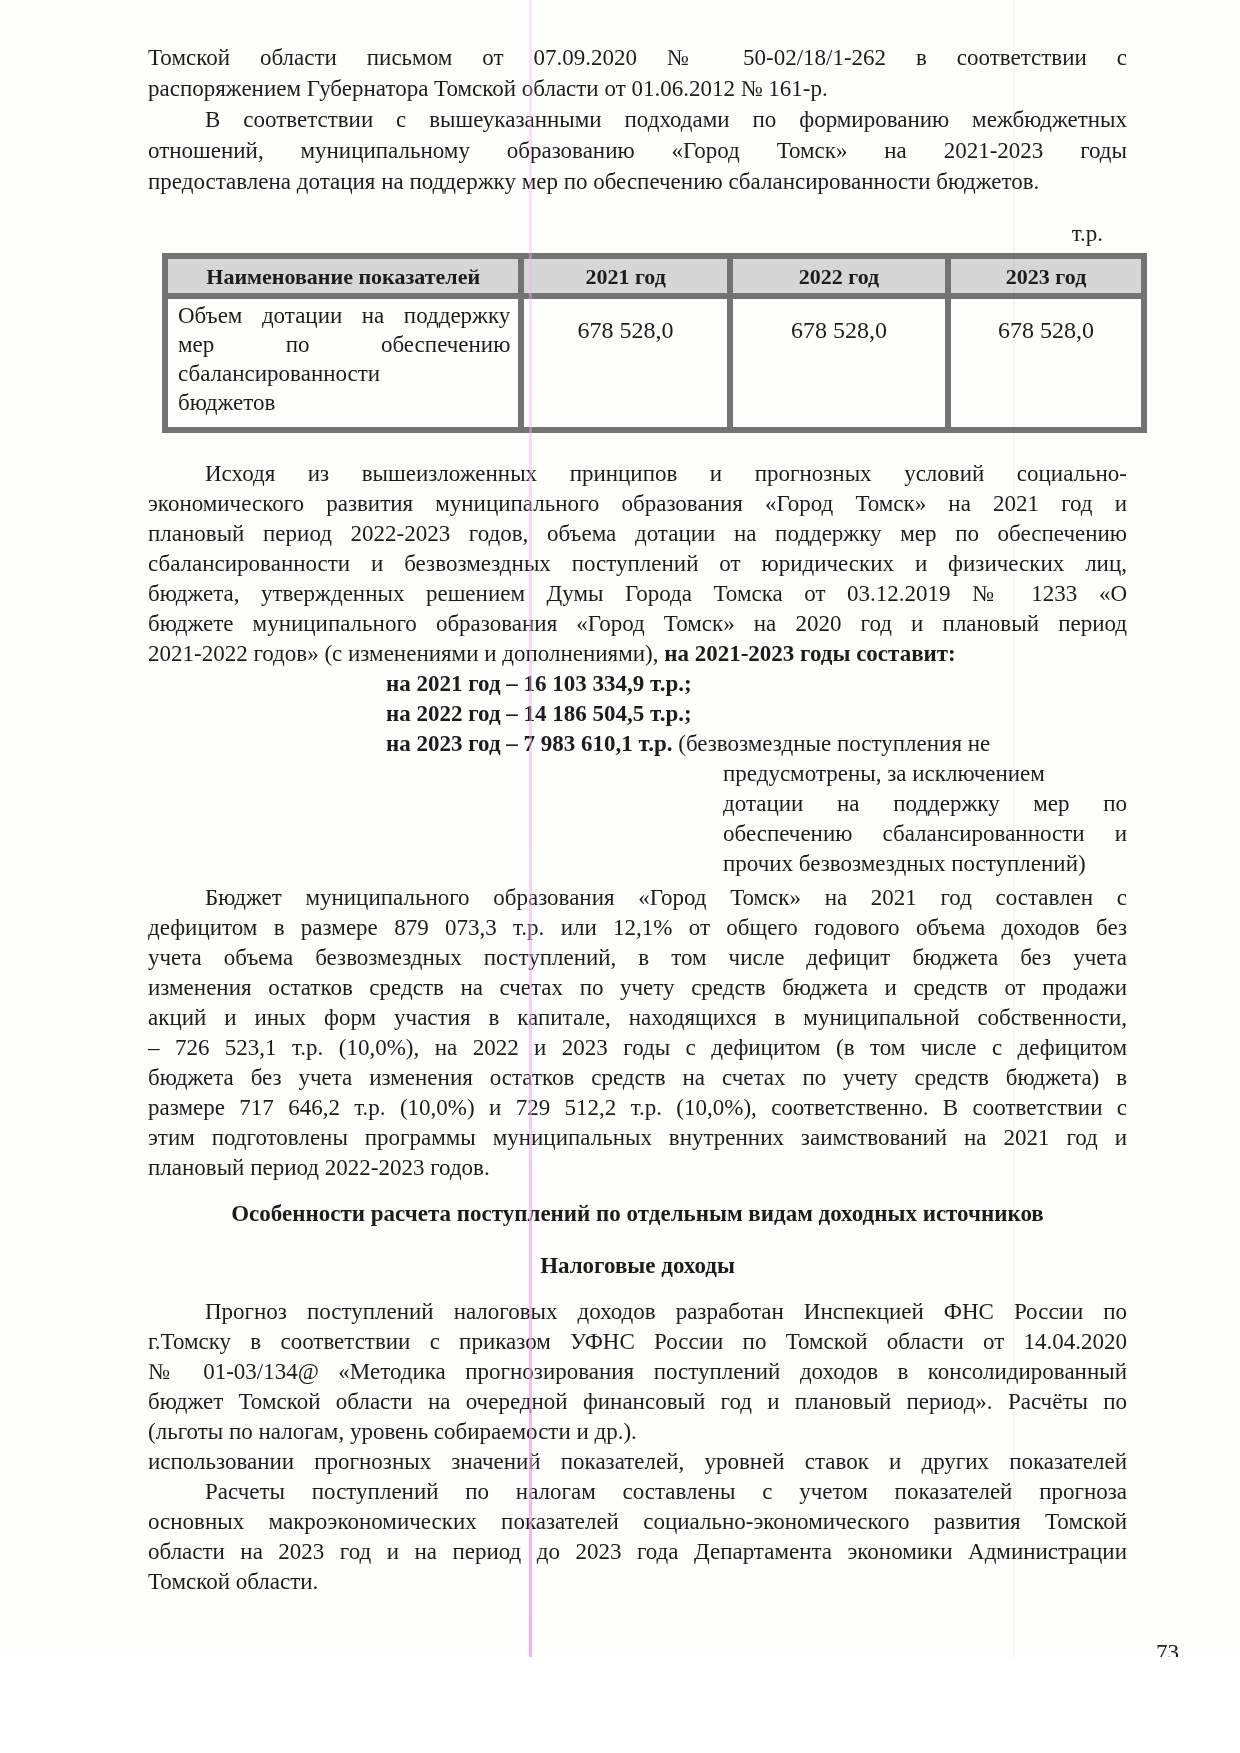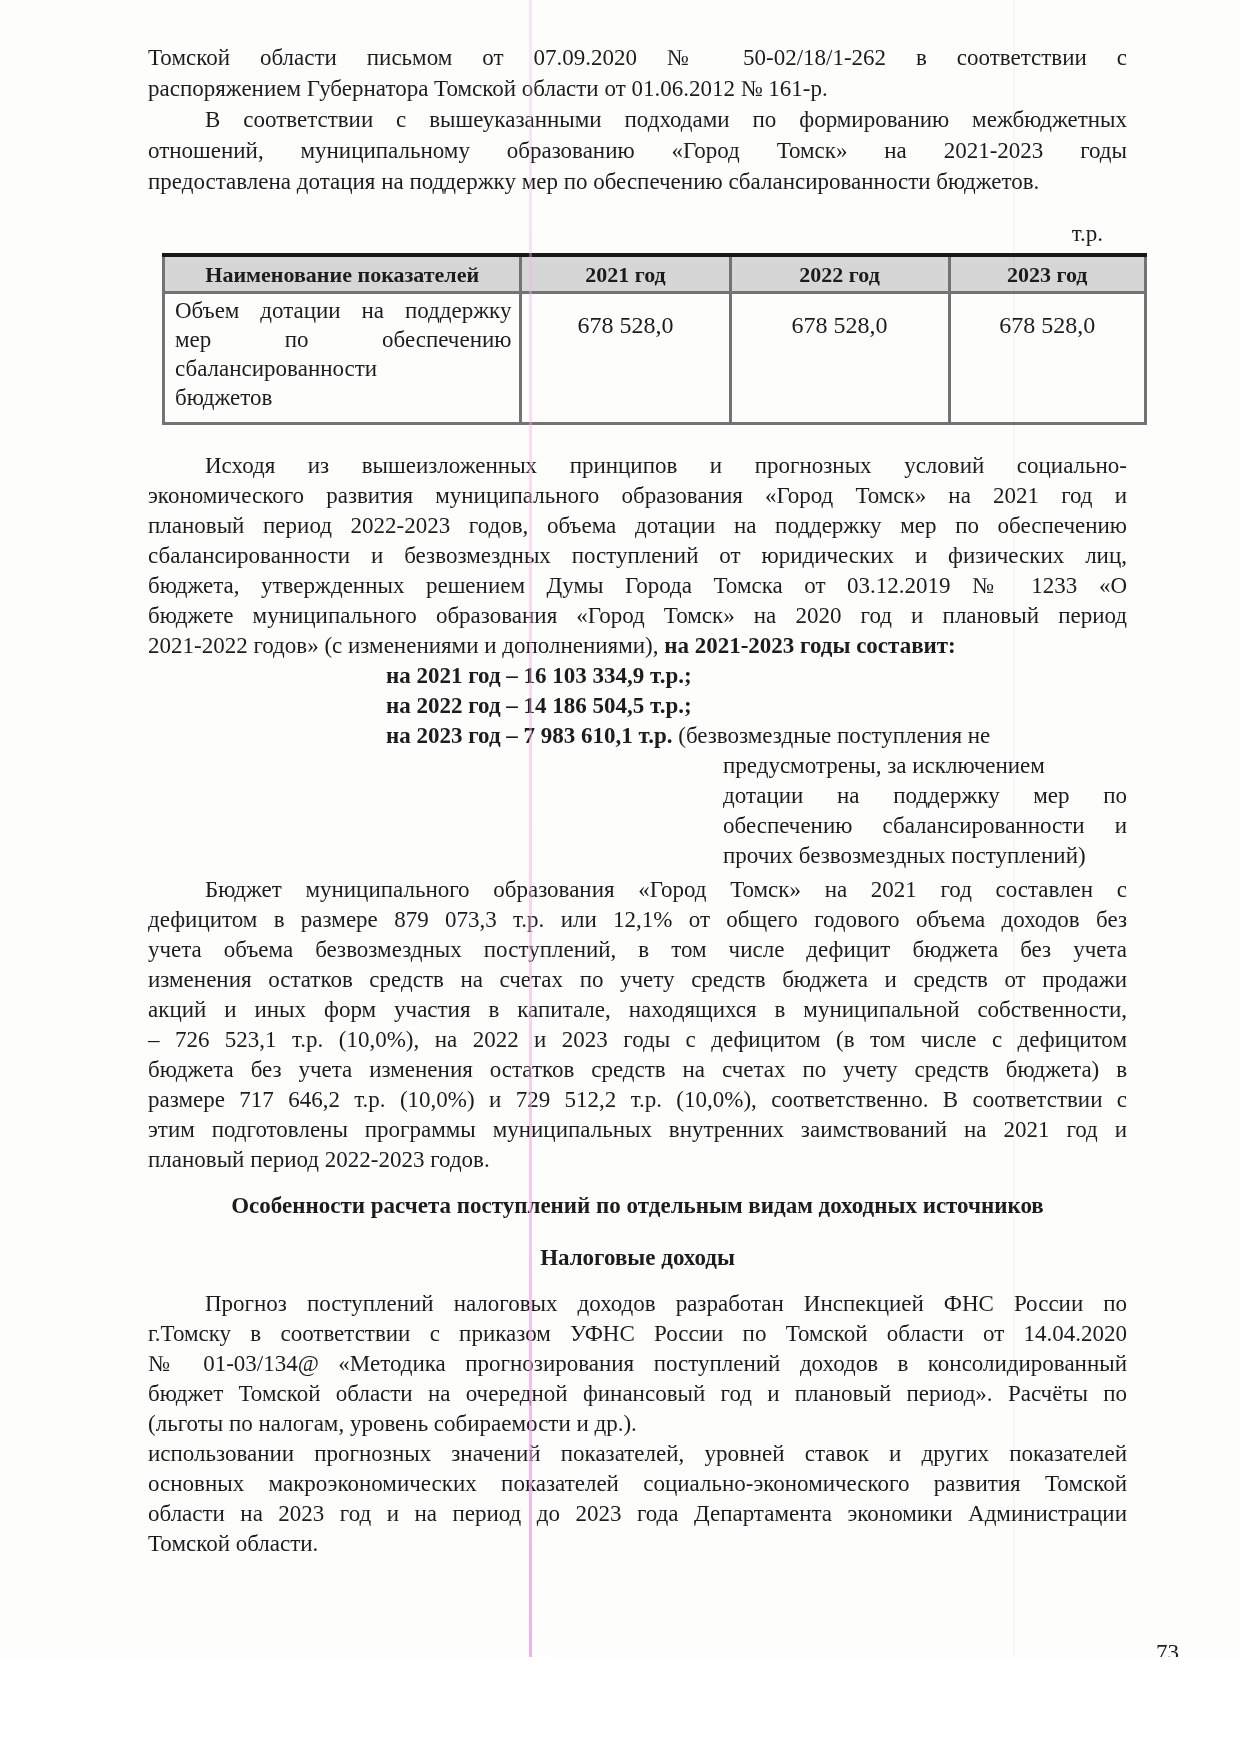--- a/index.html
+++ b/index.html
@@ -19,21 +19,21 @@
   .para{margin:0;}
   .p1 .tl,.p2 .tl{line-height:31px;}
   .p1{margin-top:42px;}
   .unit-label{margin-top:24px;height:26px;font-size:23px;line-height:26px;text-align:right;padding-right:24px;}
   
   .summary-table{
     border-collapse:collapse;table-layout:fixed;
     margin:6px 0 0 14px;width:985px;
     border:2px solid #181818;border-top-width:4px;
   }
-  .summary-table th,.summary-table td{border:3px solid #737373;overflow:hidden;}
+  .summary-table th,.summary-table td{border:6px solid #737373;overflow:hidden;}
   .summary-table th{
     background:#d6d6d6;font-size:22px;font-weight:bold;
     padding:5px 2px 4px 2px;text-align:center;line-height:25px;
   }
   .cell-name{vertical-align:top;padding:2px 8px 4px 10px;height:122px;}
   .cell-name .tl{line-height:29px;}
   .cell-val{vertical-align:top;text-align:center;font-size:24px;padding-top:18px;}
   
   .p3{margin-top:26px;}
   .totals{margin-left:238px;font-size:23px;line-height:30px;font-weight:bold;}
@@ -157,20 +157,21 @@
     <p class="para p5">
       <span class="tl j ind">Прогноз поступлений налоговых доходов разработан Инспекцией ФНС России по</span>
       <span class="tl j">г.Томску в соответствии с приказом УФНС России по Томской области от 14.04.2020</span>
       <span class="tl j">№ 01-03/134@ «Методика прогнозирования поступлений доходов в консолидированный</span>
       <span class="tl j">бюджет Томской области на очередной финансовый год и плановый период». Расчёты по</span>
       <span class="tl">(льготы по налогам, уровень собираемости и др.).</span>
       <span class="tl j">использовании прогнозных значений показателей, уровней ставок и других показателей</span>
     </p>
 
     <p class="para p6">
+      <span class="tl j ind">Расчеты поступлений по налогам составлены с учетом показателей прогноза</span>
       <span class="tl j">основных макроэкономических показателей социально-экономического развития Томской</span>
       <span class="tl j">области на 2023 год и на период до 2023 года Департамента экономики Администрации</span>
       <span class="tl">Томской области.</span>
     </p>
 
   </div>
 
   <div class="page-number">73</div>
 
 </div>

